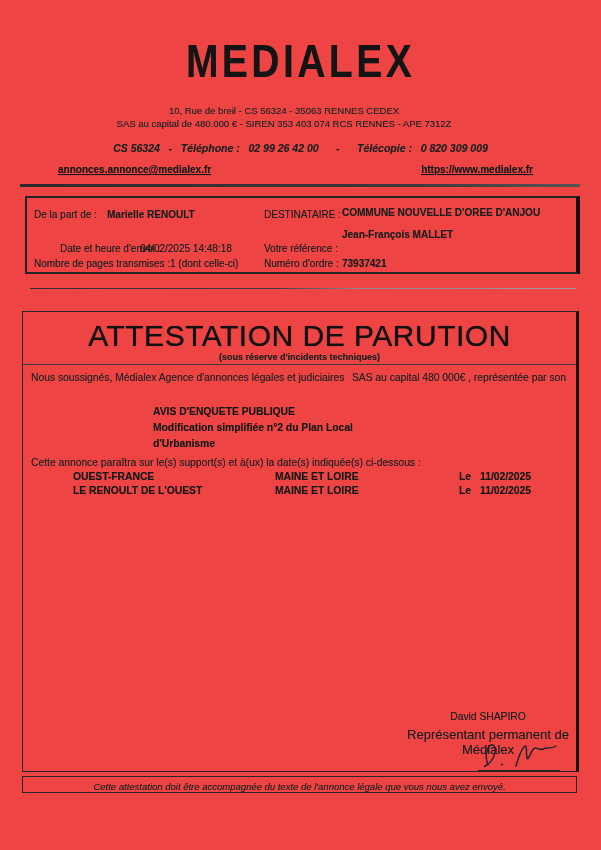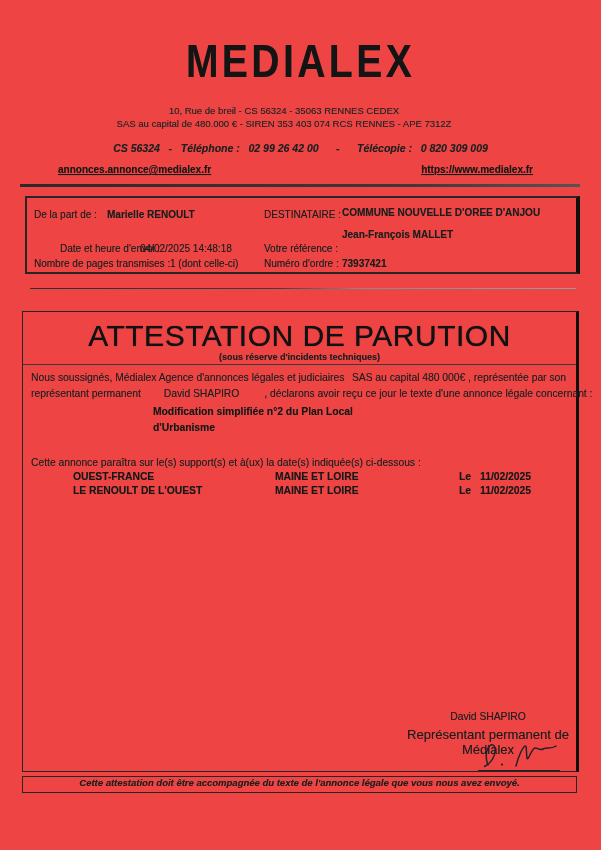--- a/index.html
+++ b/index.html
@@ -94,22 +94,22 @@
   .sig-role{font-size:13px;color:#1b1b1b;margin-top:5px;}
   .sig-hand{
     position:absolute;top:430px;left:455px;width:82px;height:28px;
     border-bottom:1.5px solid #222;
   }
 
   
   .footbar{
     position:absolute;left:22px;top:776px;width:553px;height:15px;
     border:1.5px solid #262626;
-    display:flex;align-items:flex-start;justify-content:center;
-    font-size:9.5px;font-style:italic;color:#1d1d1d;font-weight:bold;
+    display:flex;align-items:flex-end;justify-content:center;
+    font-size:9.5px;font-style:italic;color:#1d1d1d;
   }
 </style>
 </head>
 <body>
 
 <div class="page scan">
 
   <div class="brand">MEDIALEX</div>
   <div class="addr addr1">10, Rue de breil - CS 56324 - 35063 RENNES CEDEX</div>
   <div class="addr addr2">SAS au capital de 480.000 € - SIREN 353 403 074 RCS RENNES - APE 7312Z</div>
@@ -140,27 +140,23 @@
 
   <div class="main">
     <div class="main-title">ATTESTATION DE PARUTION</div>
     <div class="main-sub">(sous réserve d'incidents techniques)</div>
     <div class="main-divider"></div>
 
     <div class="body-line intro1">
       <span>Nous soussignés, Médialex Agence d'annonces légales et judiciaires</span>
       <span>SAS au capital 480 000€ , représentée par  son</span>
     </div>
-    <div class="body-line intro2">
-      <span>représentant permanent</span>
-      <span class="gap1">David SHAPIRO</span>
-      <span class="gap2">, déclarons avoir reçu ce jour le texte d'une annonce légale concernant :</span>
-    </div>
 
     <div class="notice">
+      <div>AVIS D'ENQUETE PUBLIQUE</div>
       <div>Modification simplifiée n°2 du Plan Local</div>
       <div>d'Urbanisme</div>
     </div>
 
     <div class="body-line sched">Cette annonce paraîtra sur le(s) support(s) et à(ux) la date(s) indiquée(s) ci-dessous :</div>
 
     <div class="pubrow pub0">
       <span class="pub-support">OUEST-FRANCE</span>
       <span class="pub-dept">MAINE ET LOIRE</span>
       <span class="pub-date"><span>Le</span><span class="d">11/02/2025</span></span>

